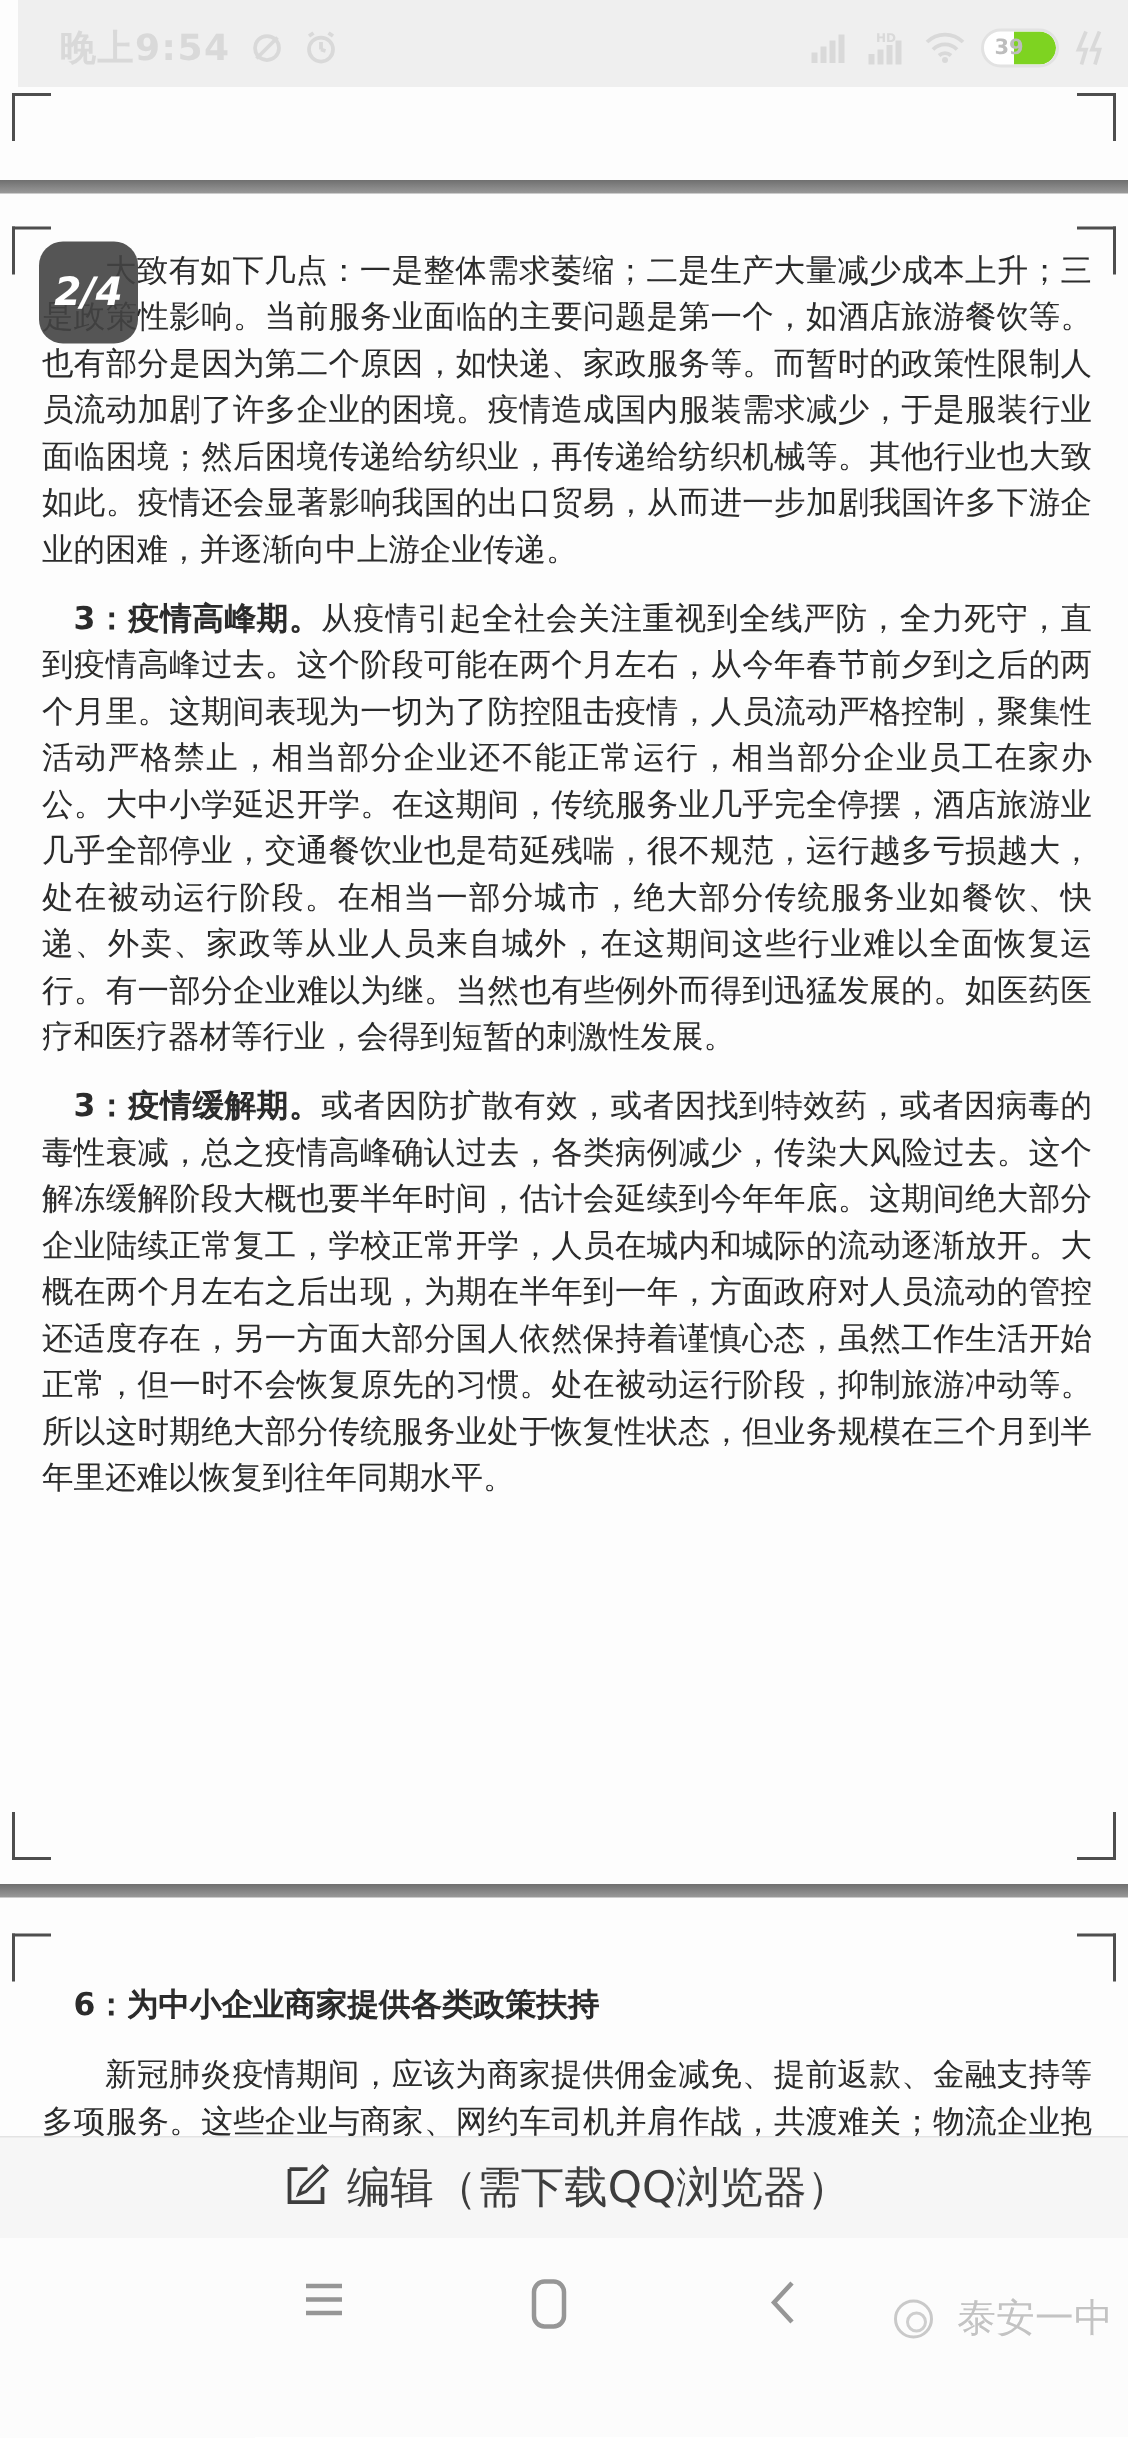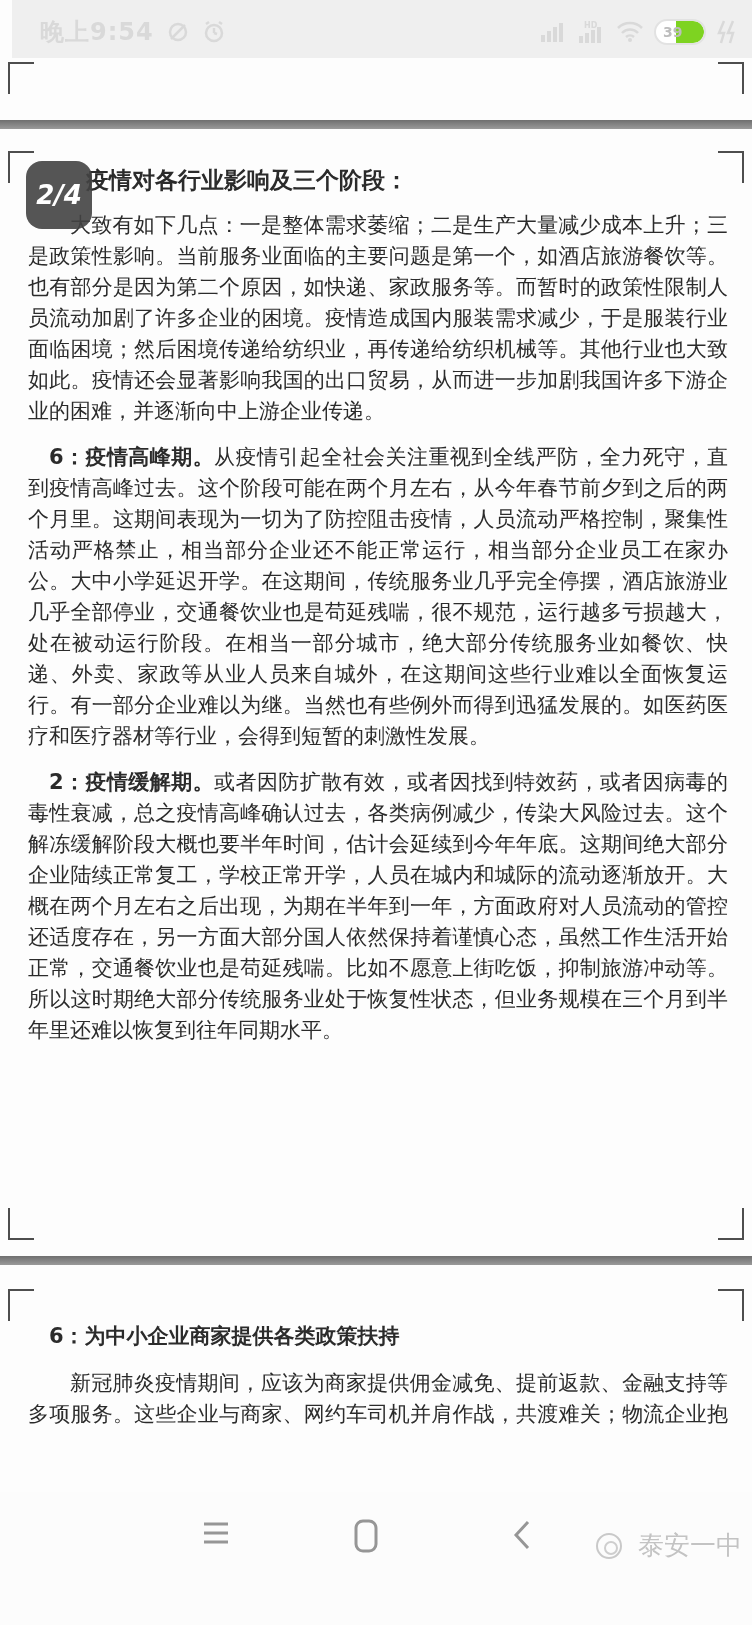--- a/index.html
+++ b/index.html
@@ -137,41 +137,49 @@
     <div class="pagebreak"></div>
 
     <div class="page2">
       <span class="cmark tl" style="left:8px; top:22px;"></span>
       <span class="cmark tr" style="right:8px; top:22px;"></span>
       <span class="cmark bl" style="left:8px; bottom:16px;"></span>
       <span class="cmark br" style="right:8px; bottom:16px;"></span>
 
       <div class="page-badge">2/4</div>
 
-      <div class="doc-title">疫情对各行业影响及三个阶段：</div>
 
       <p class="body2">大致有如下几点：一是整体需求萎缩；二是生产大量减少成本上升；三是政策性影响。当前服务业面临的主要问题是第一个，如酒店旅游餐饮等。也有部分是因为第二个原因，如快递、家政服务等。而暂时的政策性限制人员流动加剧了许多企业的困境。疫情造成国内服装需求减少，于是服装行业面临困境；然后困境传递给纺织业，再传递给纺织机械等。其他行业也大致如此。疫情还会显著影响我国的出口贸易，从而进一步加剧我国许多下游企业的困难，并逐渐向中上游企业传递。</p>
 
-      <p class="body1 gap"><span class="bold">6：疫情高峰期。</span><span>从疫情引起全社会关注重视到全线严防，全力死守，直到疫情高峰过去。这个阶段可能在两个月左右，从今年春节前夕到之后的两个月里。这期间表现为一切为了防控阻击疫情，人员流动严格控制，聚集性活动严格禁止，相当部分企业还不能正常运行，相当部分企业员工在家办公。大中小学延迟开学。在这期间，传统服务业几乎完全停摆，酒店旅游业几乎全部停业，交通餐饮业也是苟延残喘，很不规范，运行越多亏损越大，处在被动运行阶段。在相当一部分城市，绝大部分传统服务业如餐饮、快递、外卖、家政等从业人员来自城外，在这期间这些行业难以全面恢复运行。有一部分企业难以为继。当然也有些例外而得到迅猛发展的。如医药医疗和医疗器材等行业，会得到短暂的刺激性发展。</span></p>
-
-      <p class="body1 gap"><span class="bold">2：疫情缓解期。</span><span>或者因防扩散有效，或者因找到特效药，或者因病毒的毒性衰减，总之疫情高峰确认过去，各类病例减少，传染大风险过去。这个解冻缓解阶段大概也要半年时间，估计会延续到今年年底。这期间绝大部分企业陆续正常复工，学校正常开学，人员在城内和城际的流动逐渐放开。大概在两个月左右之后出现，为期在半年到一年，方面政府对人员流动的管控还适度存在，另一方面大部分国人依然保持着谨慎心态，虽然工作生活开始正常，交通餐饮业也是苟延残喘。比如不愿意上街吃饭，抑制旅游冲动等。所以这时期绝大部分传统服务业处于恢复性状态，但业务规模在三个月到半年里还难以恢复到往年同期水平。</span></p>
+      <p class="body1 gap"><span class="bold">3：疫情高峰期。</span><span>从疫情引起全社会关注重视到全线严防，全力死守，直到疫情高峰过去。这个阶段可能在两个月左右，从今年春节前夕到之后的两个月里。这期间表现为一切为了防控阻击疫情，人员流动严格控制，聚集性活动严格禁止，相当部分企业还不能正常运行，相当部分企业员工在家办公。大中小学延迟开学。在这期间，传统服务业几乎完全停摆，酒店旅游业几乎全部停业，交通餐饮业也是苟延残喘，很不规范，运行越多亏损越大，处在被动运行阶段。在相当一部分城市，绝大部分传统服务业如餐饮、快递、外卖、家政等从业人员来自城外，在这期间这些行业难以全面恢复运行。有一部分企业难以为继。当然也有些例外而得到迅猛发展的。如医药医疗和医疗器材等行业，会得到短暂的刺激性发展。</span></p>
+
+      <p class="body1 gap"><span class="bold">3：疫情缓解期。</span><span>或者因防扩散有效，或者因找到特效药，或者因病毒的毒性衰减，总之疫情高峰确认过去，各类病例减少，传染大风险过去。这个解冻缓解阶段大概也要半年时间，估计会延续到今年年底。这期间绝大部分企业陆续正常复工，学校正常开学，人员在城内和城际的流动逐渐放开。大概在两个月左右之后出现，为期在半年到一年，方面政府对人员流动的管控还适度存在，另一方面大部分国人依然保持着谨慎心态，虽然工作生活开始正常，但一时不会恢复原先的习惯。处在被动运行阶段，抑制旅游冲动等。所以这时期绝大部分传统服务业处于恢复性状态，但业务规模在三个月到半年里还难以恢复到往年同期水平。</span></p>
 
 
     </div>
 
     <div class="pagebreak"></div>
 
     <div class="page3">
       <span class="cmark tl" style="left:8px; top:24px;"></span>
       <span class="cmark tr" style="right:8px; top:24px;"></span>
       <p class="sub-h" style="margin-bottom:16px;">6：为中小企业商家提供各类政策扶持</p>
       <p class="body2">新冠肺炎疫情期间，应该为商家提供佣金减免、提前返款、金融支持等多项服务。这些企业与商家、网约车司机并肩作战，共渡难关；物流企业抱团发展，恢复并保障运力，为居民和企业客户服务。针对疫情各行业继续加强对全行业的指挥调度，行政管理部门应成立专门的应对疫情领导小组，及时调整工作部署，抓好行业的防治工作。如要求每个经营单位，严格进行清洁消毒，做好科学防控，在接待的各个环节上确保人员不受感染。并专门组成督导检查组，检查落实情况。与相关</p>
     </div>
   </div>
 
+  <div class="editbar">
+    <span>
+      <svg width="38" height="38" viewBox="0 0 38 38">
+          <path d="M8 8 H20 M8 8 V30 H30 V20" fill="none" stroke="#3d3d3d" stroke-width="2.5"></path>
+          <path d="M30 6 L16 20 L14 25 L19 23 L33 9 Z" fill="none" stroke="#3d3d3d" stroke-width="2"></path>
+        </svg>
+    </span>
+    <span class="label">编辑（需下载QQ浏览器）</span>
+  </div>
 
   <div class="navbar">
     <span class="nav-ic nav-menu">
       <svg width="40" height="34" viewBox="0 0 40 34">
           <line x1="8" y1="8" x2="32" y2="8" stroke="#969696" stroke-width="3"></line>
           <line x1="8" y1="17" x2="32" y2="17" stroke="#969696" stroke-width="3"></line>
           <line x1="8" y1="26" x2="32" y2="26" stroke="#969696" stroke-width="3"></line>
         </svg>
     </span>
     <span class="nav-ic nav-home">

